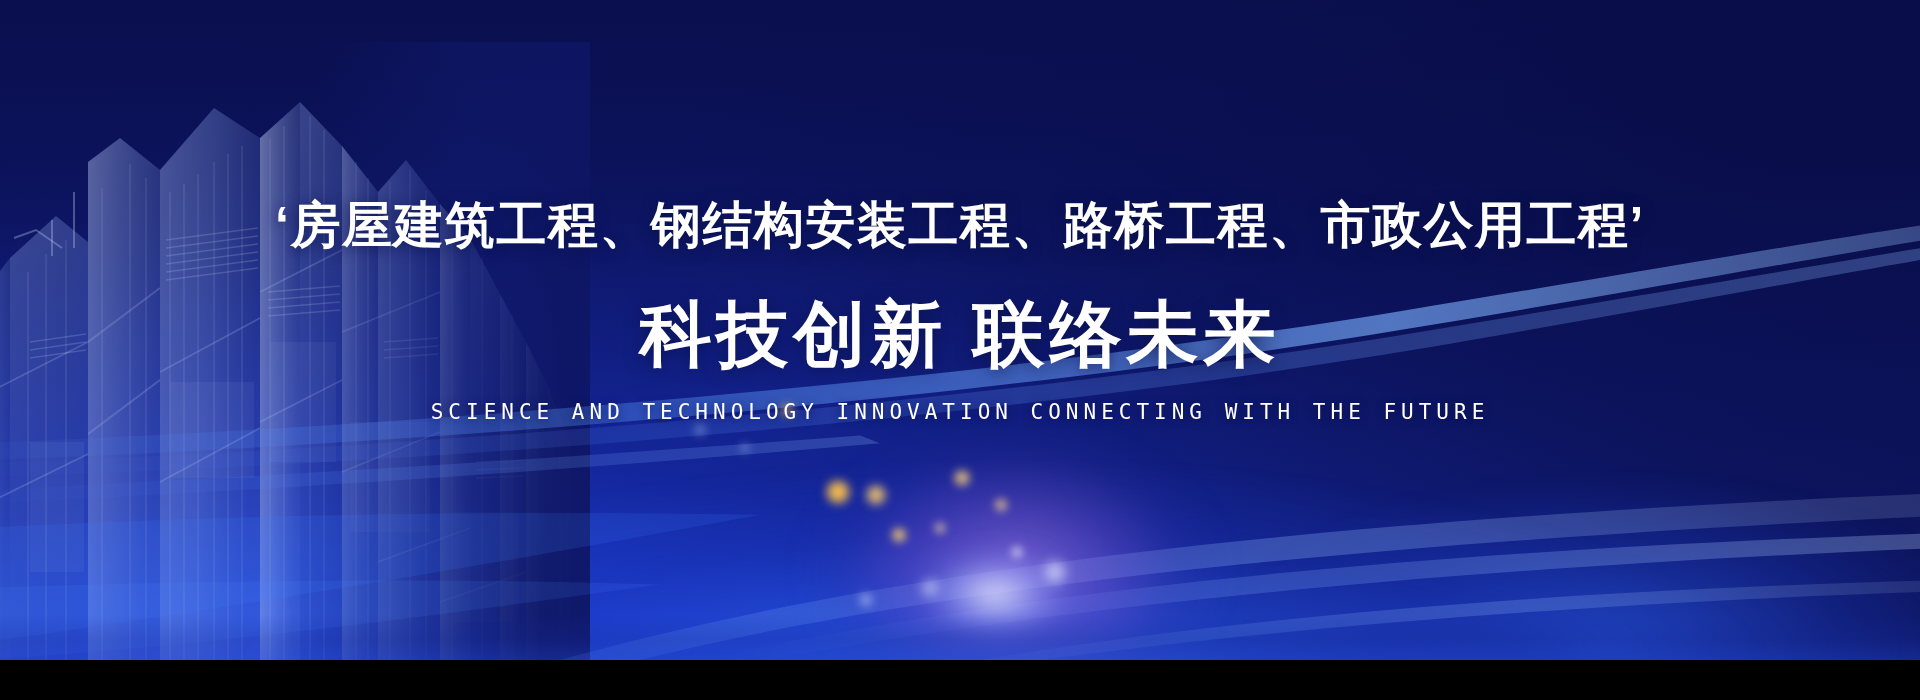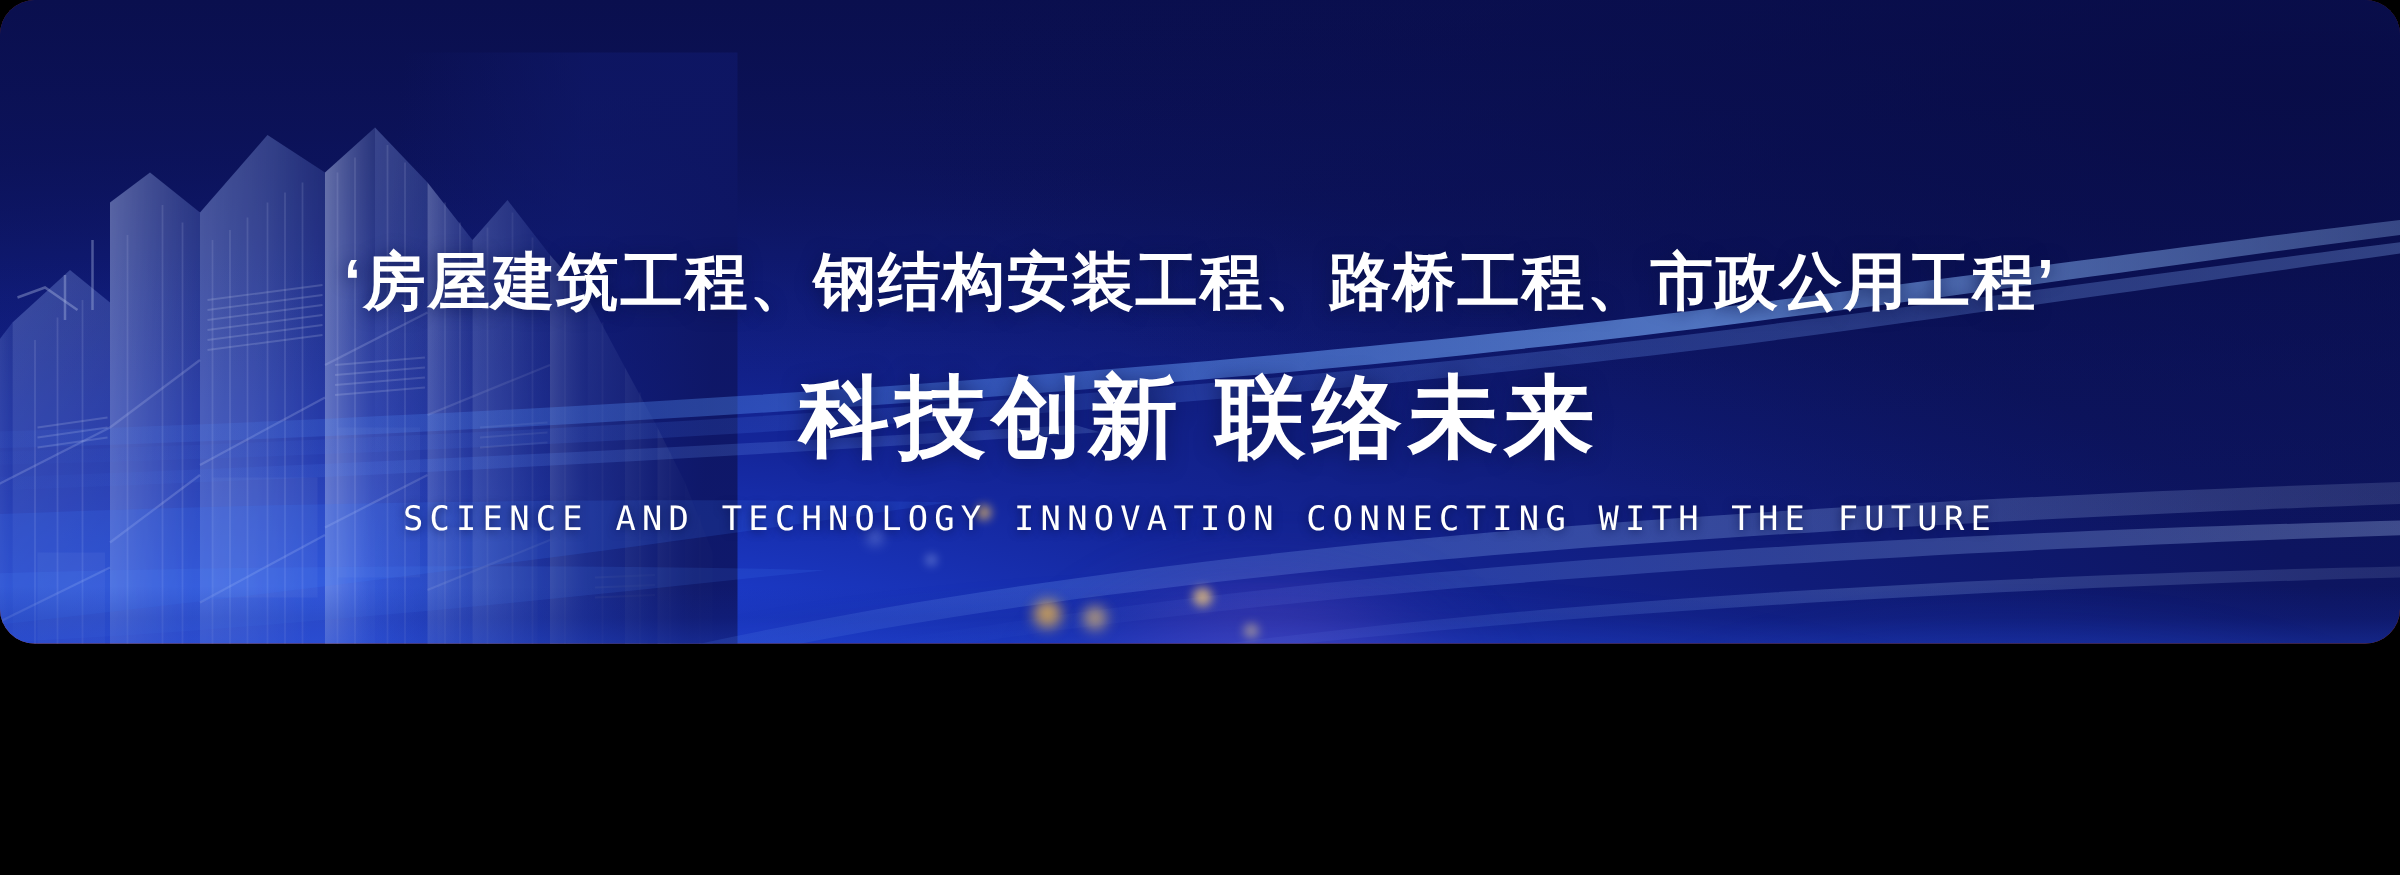--- a/index.html
+++ b/index.html
@@ -2,25 +2,24 @@
 <html><head>
 <meta charset="utf-8">
 <style>
   html, body {
     margin: 0; padding: 0;
     background: #000;
   }
   .banner {
     position: relative;
     width: 1920px;
-    height: 515px;
+    height: 660px;
     overflow: hidden;
     font-family: "Liberation Sans", "DejaVu Sans", sans-serif;
-    background: #c2410c;
-    border-radius: 28px;
+    background: #15803d;
   }
 
   
   .bg-base {
     position: absolute; inset: 0;
     background:
       radial-gradient(115% 130% at 18% 112%, #2a56ef 0%, #1c3ccc 16%, #14269b 34%, #101c79 52%, #0d1560 70%, #0b1152 100%);
   }
   .bg-topshade {
     position: absolute; inset: 0;
@@ -110,21 +109,21 @@
     font-weight: 700;
     color: #ffffff;
     letter-spacing: 5px;
     line-height: 1.1;
     margin: 40px 0 0 0;
     text-shadow: 0 2px 16px rgba(8,16,70,0.7);
     white-space: nowrap;
   }
   .subtitle {
     font-family: "DejaVu Sans Mono", "Liberation Mono", monospace;
-    font-size: 27px;
+    font-size: 21px;
     font-weight: 400;
     color: #ffffff;
     letter-spacing: 5.0px;
     margin: 26px 0 0 0;
     white-space: nowrap;
     text-shadow: 0 1px 8px rgba(8,16,70,0.8);
   }
 
   
   .bottom-edge {

